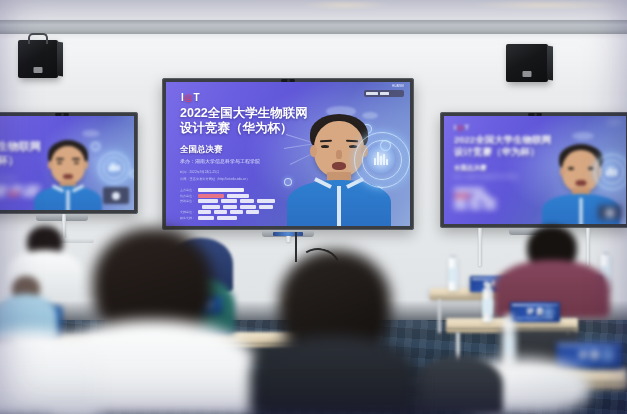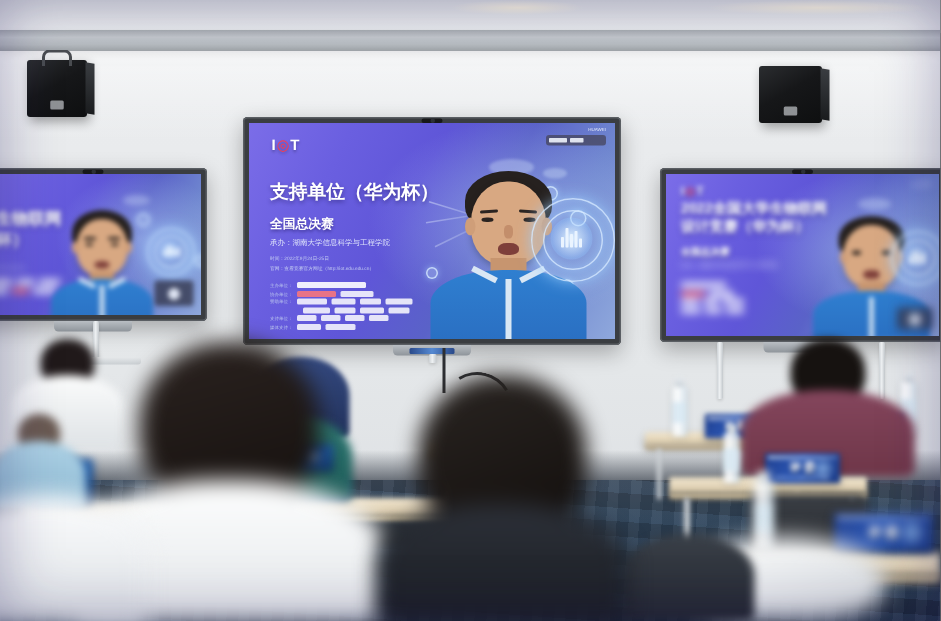--- a/index.html
+++ b/index.html
@@ -282,21 +282,22 @@
         <div class="node" style="left:214px;top:58px;width:9px;height:9px;"></div>
         <div class="node" style="left:206px;top:104px;width:9px;height:9px;"></div>
         <div class="node" style="left:172px;top:116px;width:7px;height:7px;"></div>
         <div class="node" style="left:118px;top:96px;width:6px;height:6px;"></div>
       </div>
 
       <div class="iot-logo" style="left:15px;top:10px;font-size:10px;">
         I<span class="dot">◎</span>T
       </div>
 
-      <div class="s-title" style="left:14px;top:39px;font-size:12.5px;">支持单位（华为杯）</div>
+      <div class="s-title" style="left:14px;top:24px;font-size:12.5px;">2022全国大学生物联网</div>
+      <div class="s-title" style="left:14px;top:39px;font-size:12.5px;">设计竞赛（华为杯）</div>
       <div class="s-sub" style="left:14px;top:62px;font-size:8.5px;text-align:right;">全国总决赛</div>
       <div class="s-host" style="left:14px;top:76px;font-size:5px;">承办：湖南大学信息科学与工程学院</div>
       <div class="s-meta" style="left:14px;top:88px;font-size:3.2px;">时间：2022年9月24日-25日</div>
       <div class="s-meta" style="left:14px;top:95px;font-size:3.2px;">官网：查看竞赛官方网址（http://iot.edu.edu.cn）</div>
 
       <div class="s-spon" style="left:14px;top:106px;width:110px;">
         <div class="sprow">
           <span class="lbl" style="font-size:3px">主办单位：</span>
           <span class="chip w" style="width:46px"></span>
         </div>

